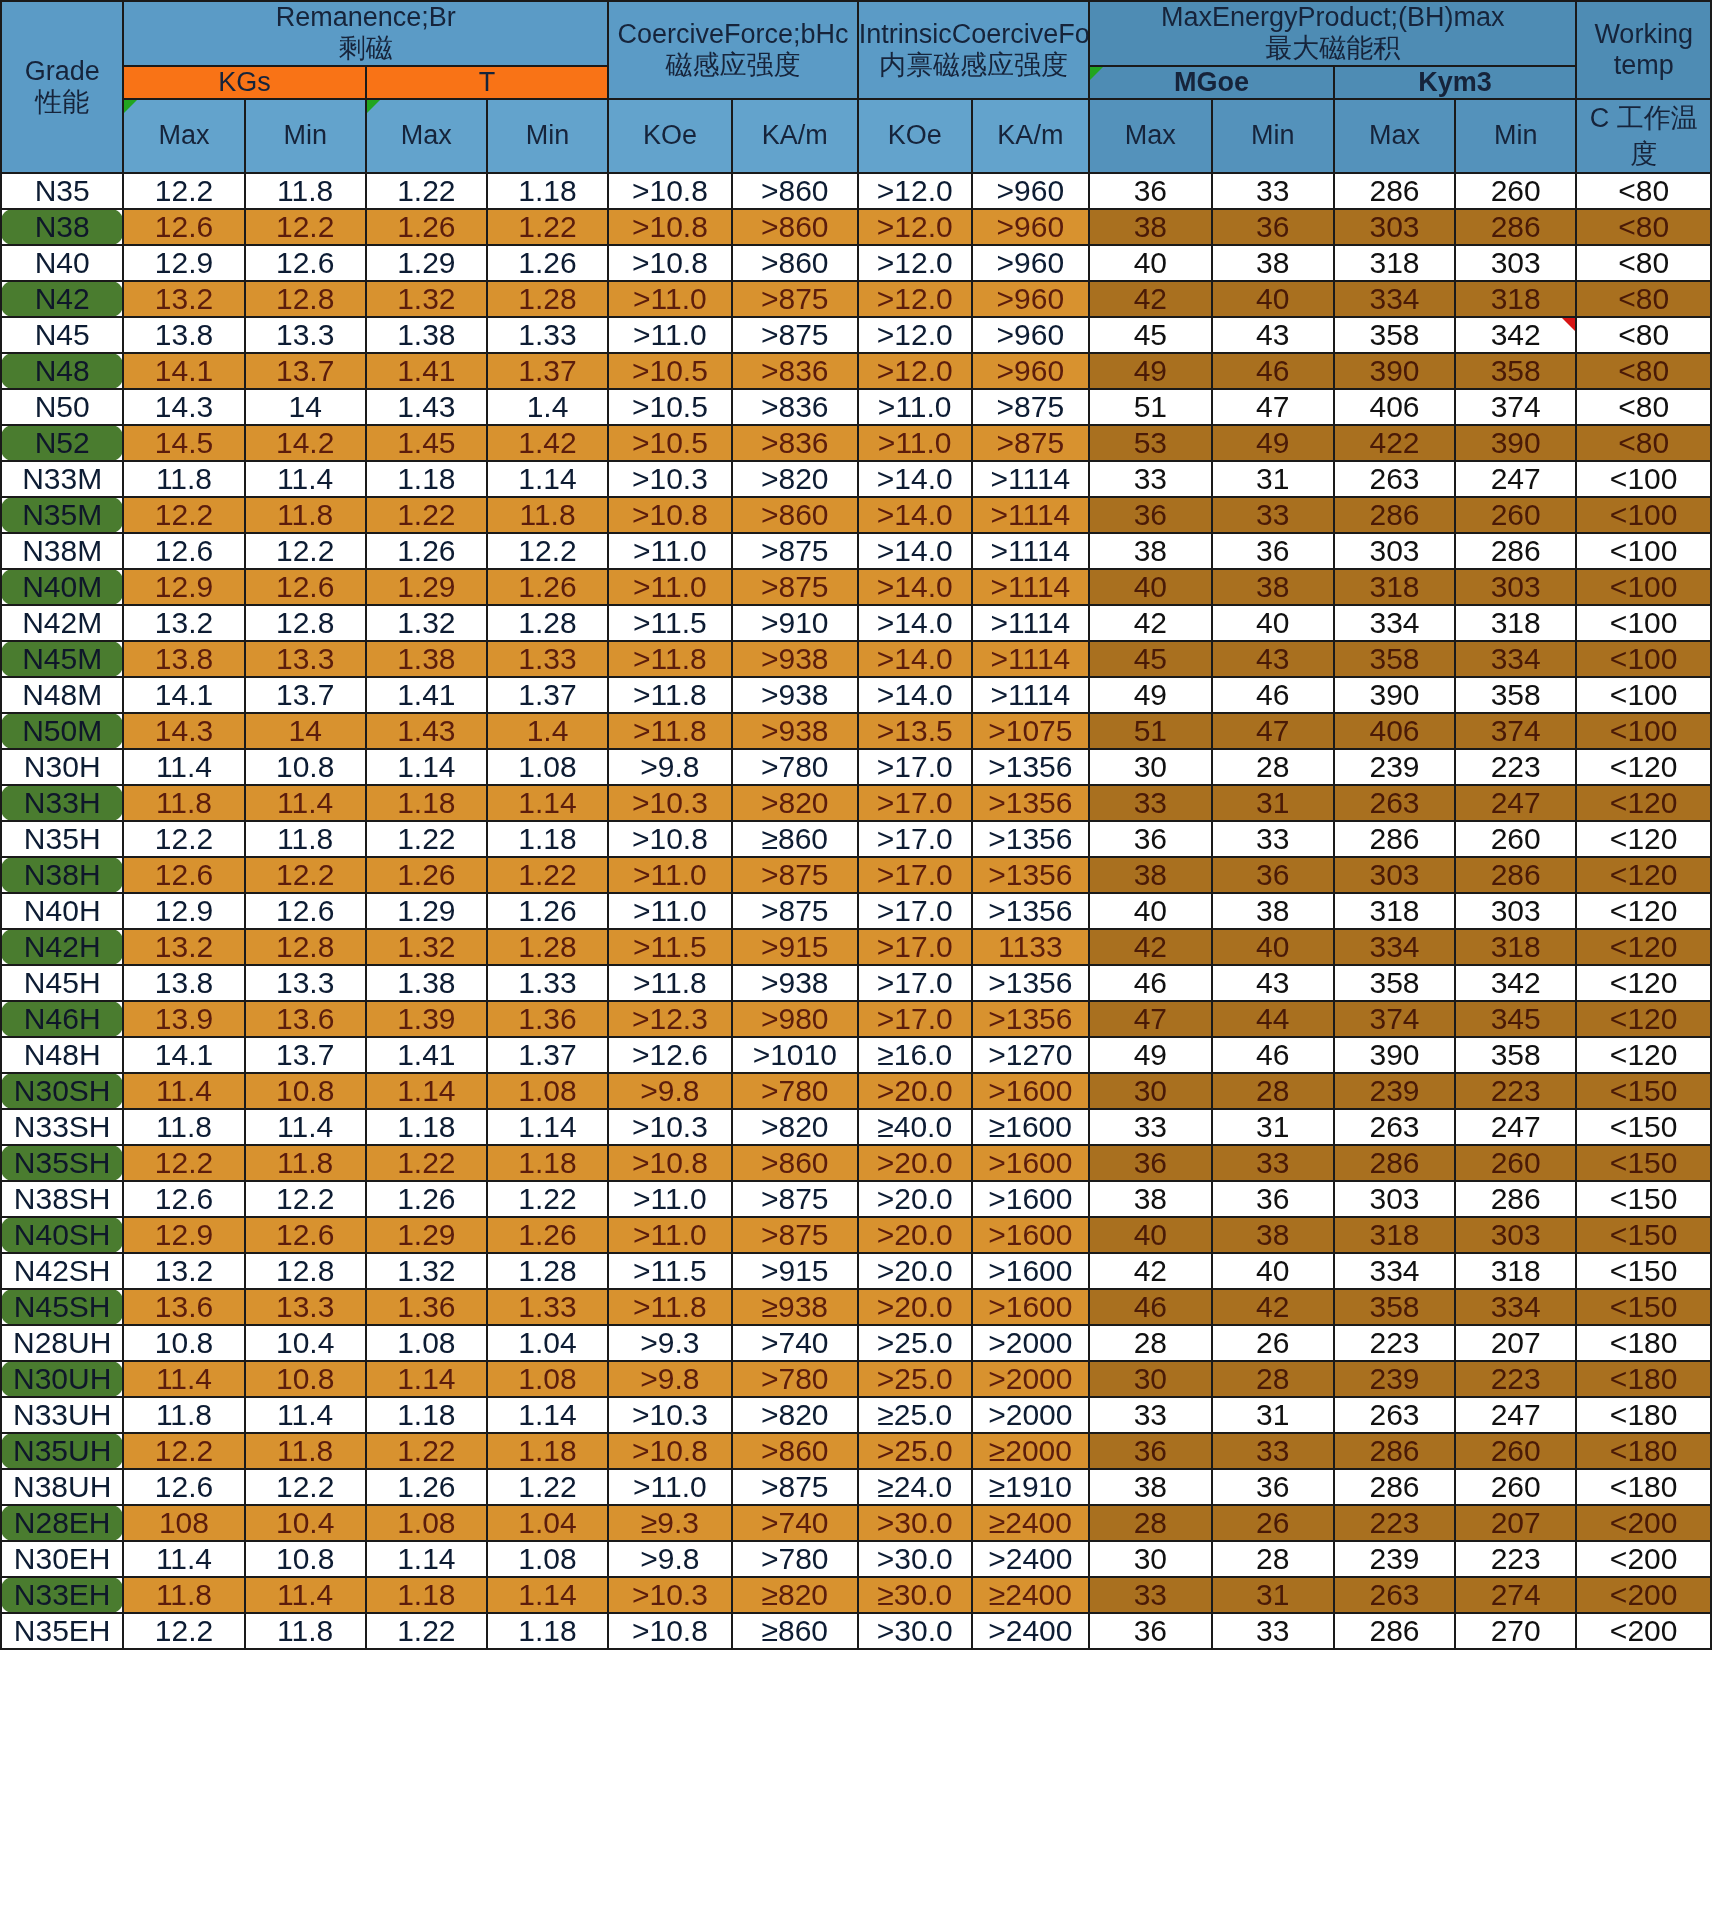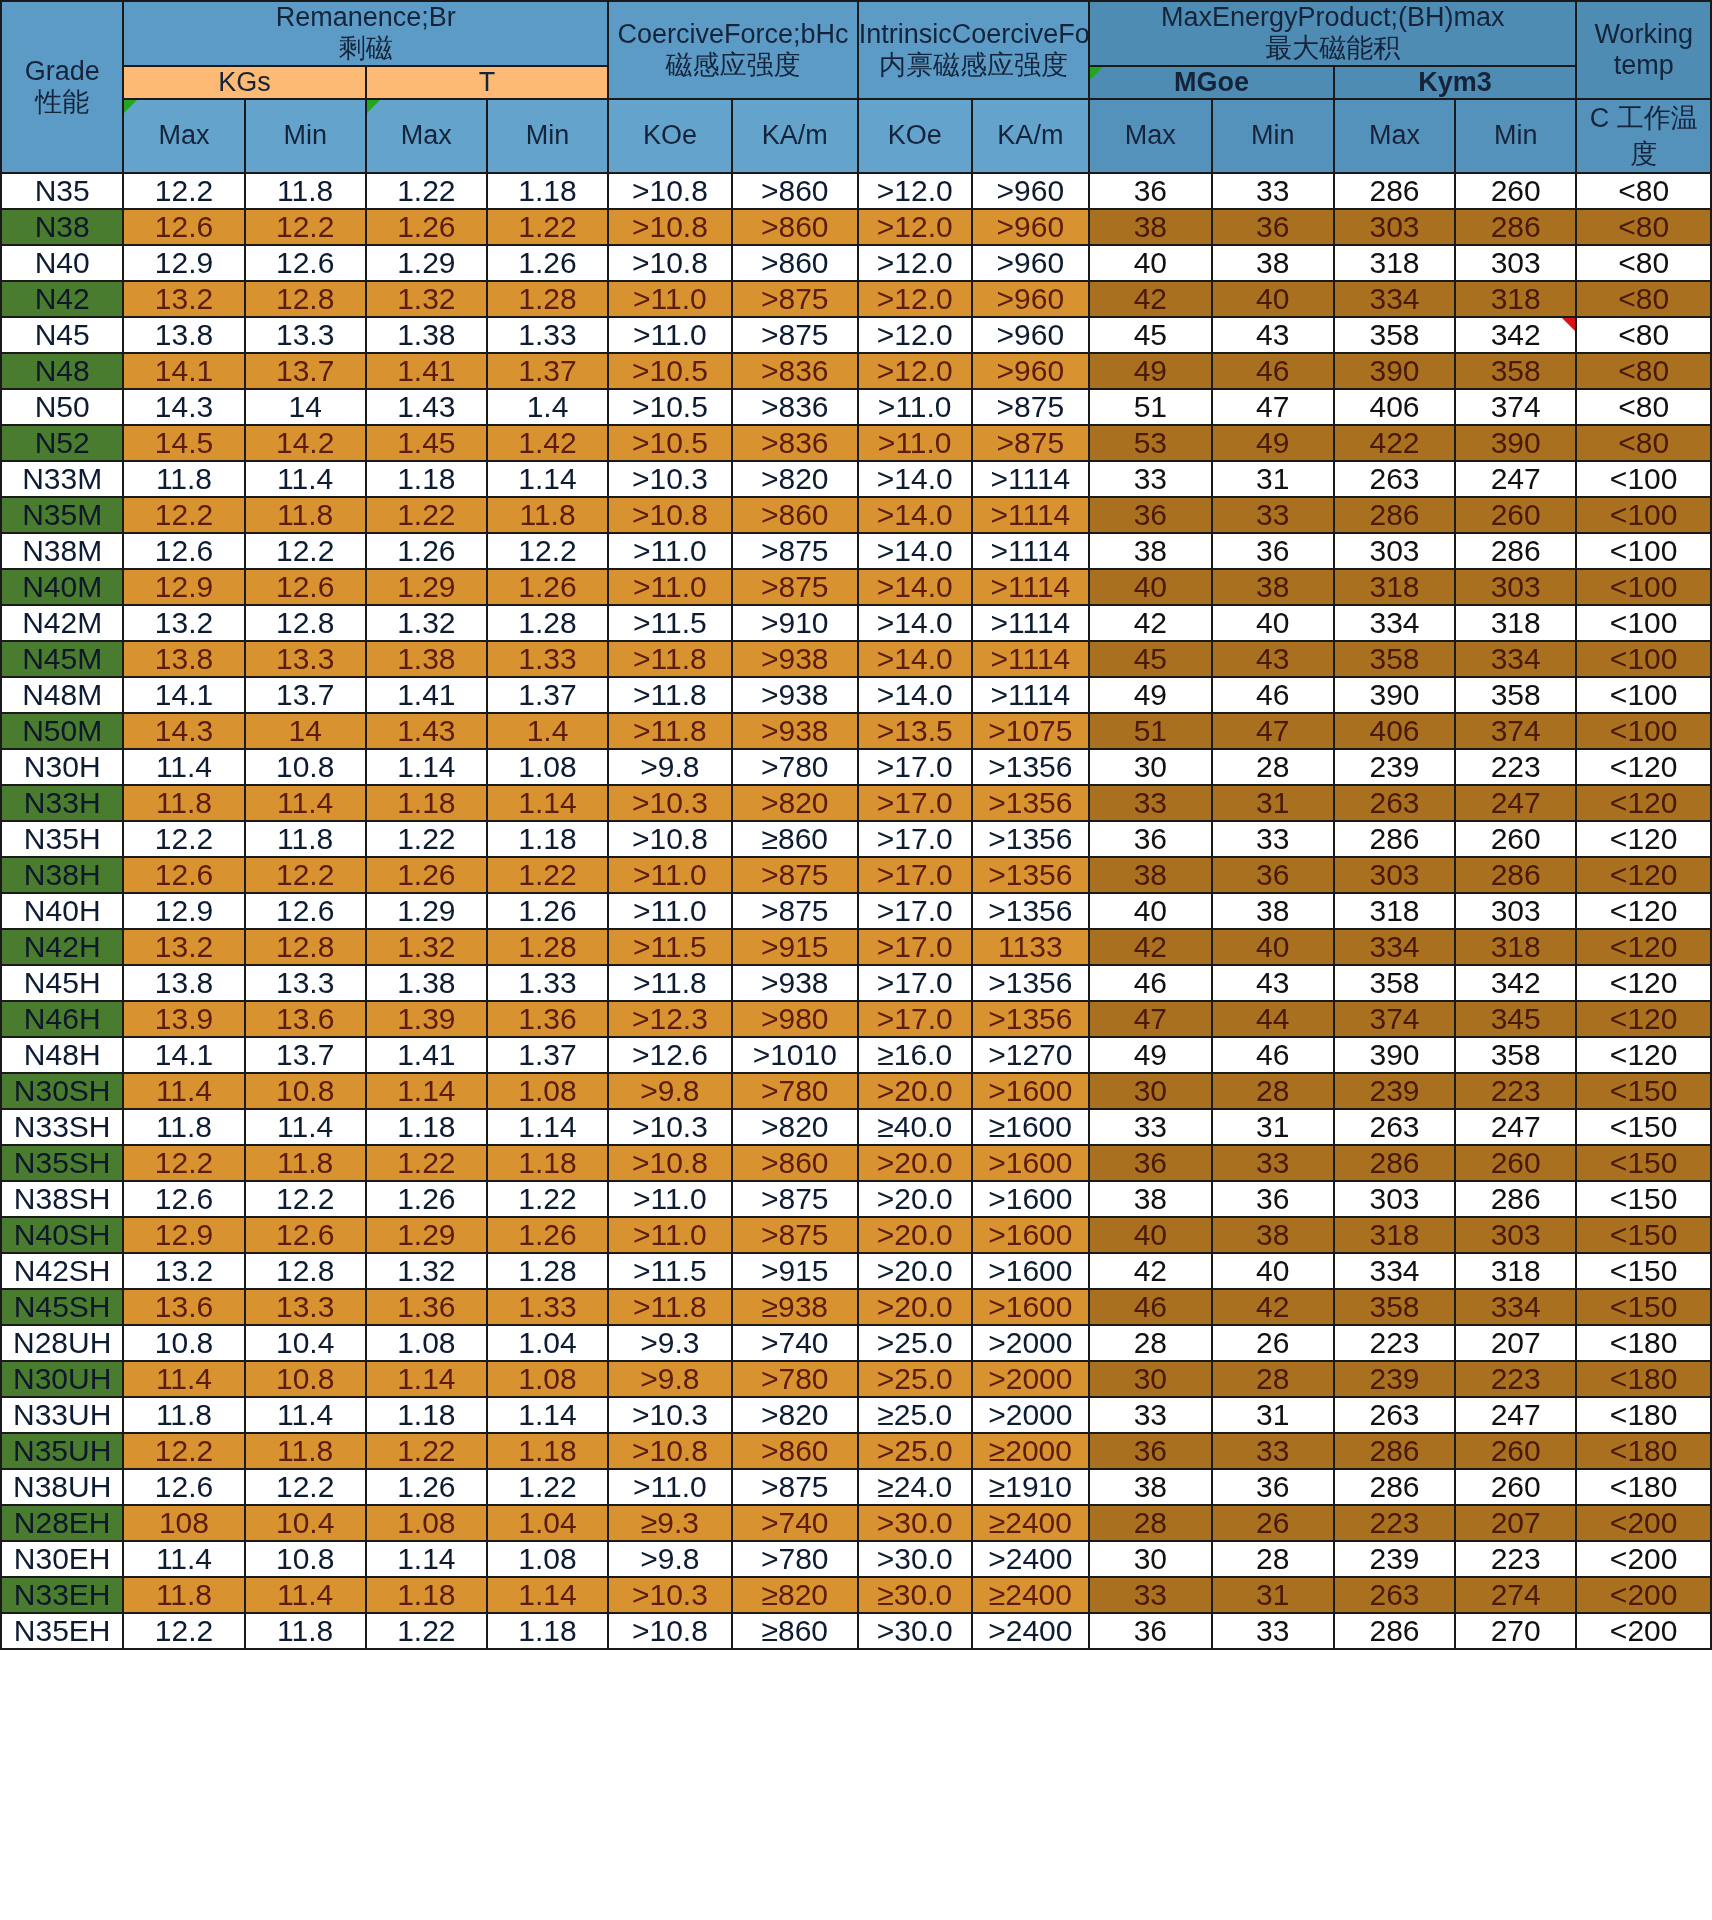--- a/index.html
+++ b/index.html
@@ -35,21 +35,21 @@
   .hdr {
     background: #5b9bc6;
     color: #16243b;
     font-size: 27px;
     line-height: 1.16;
     padding: 3px 2px;
   }
   .hdr.dark { background: #4e8cb4; }
   .hdr .cn { display: block; }
   .hdr-sub {
-    background: #fdba74;
+    background: #f97316;
     color: #16243b;
     font-size: 27px;
     padding: 4px 2px;
   }
   .hdr-sub.dark { background: #4e8cb4; font-weight: bold; }
   .hdr-leaf {
     background: #63a3cc;
     color: #16243b;
     font-size: 27px;
     padding: 4px 2px;
@@ -75,20 +75,21 @@
   
   tr.r-white td { background: #ffffff; color: #0d1c33; }
   tr.r-orange td { background: #d8922f; color: #5c1d0c; }
   tr.r-orange td.c-right { background: #a9701f; color: #4a1a07; }
   tr.r-white td.c-right { background: #ffffff; color: #111111; }
 
   td.grade {
     font-size: 30px;
     padding: 3px 2px;
     color: #0d1c33;
+    border-radius: 12px;
   }
   tr.r-orange td.grade {
     background: #4a7c2f;
     color: #0f172a;
   }
   td.val {
     font-size: 30px;
     padding: 3px 2px;
   }
   td.faded { color: #c98a52; }

